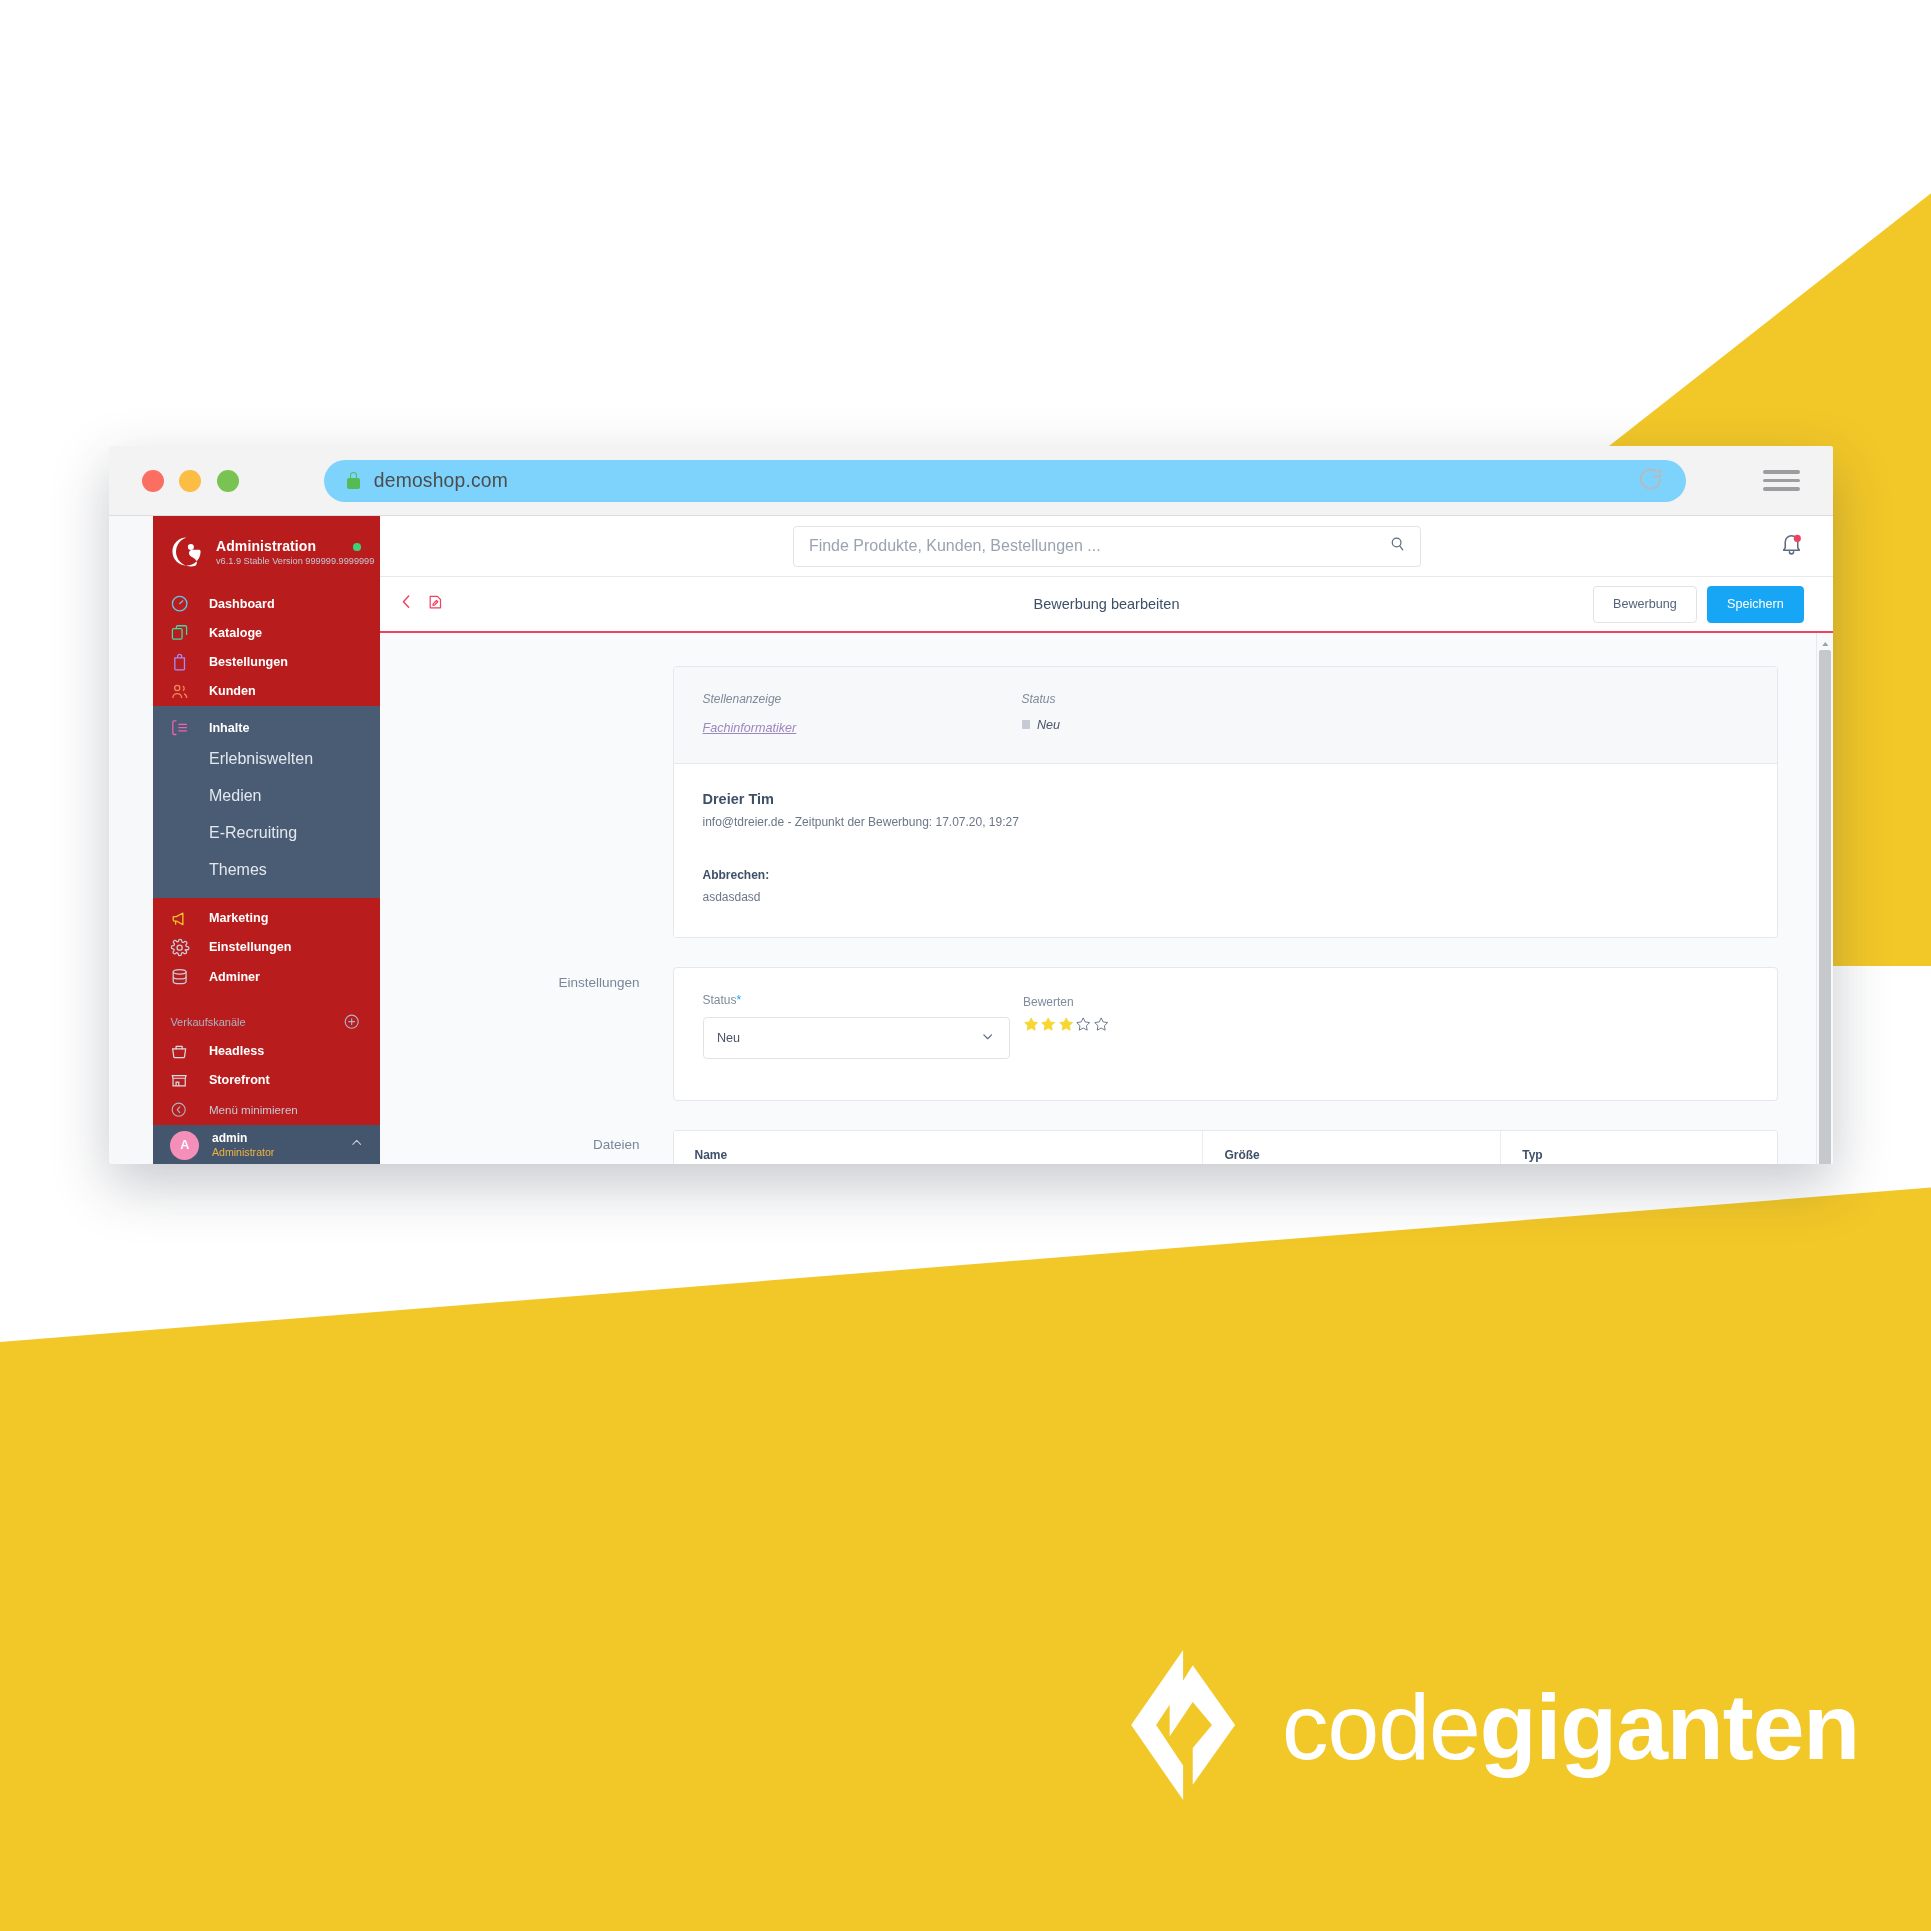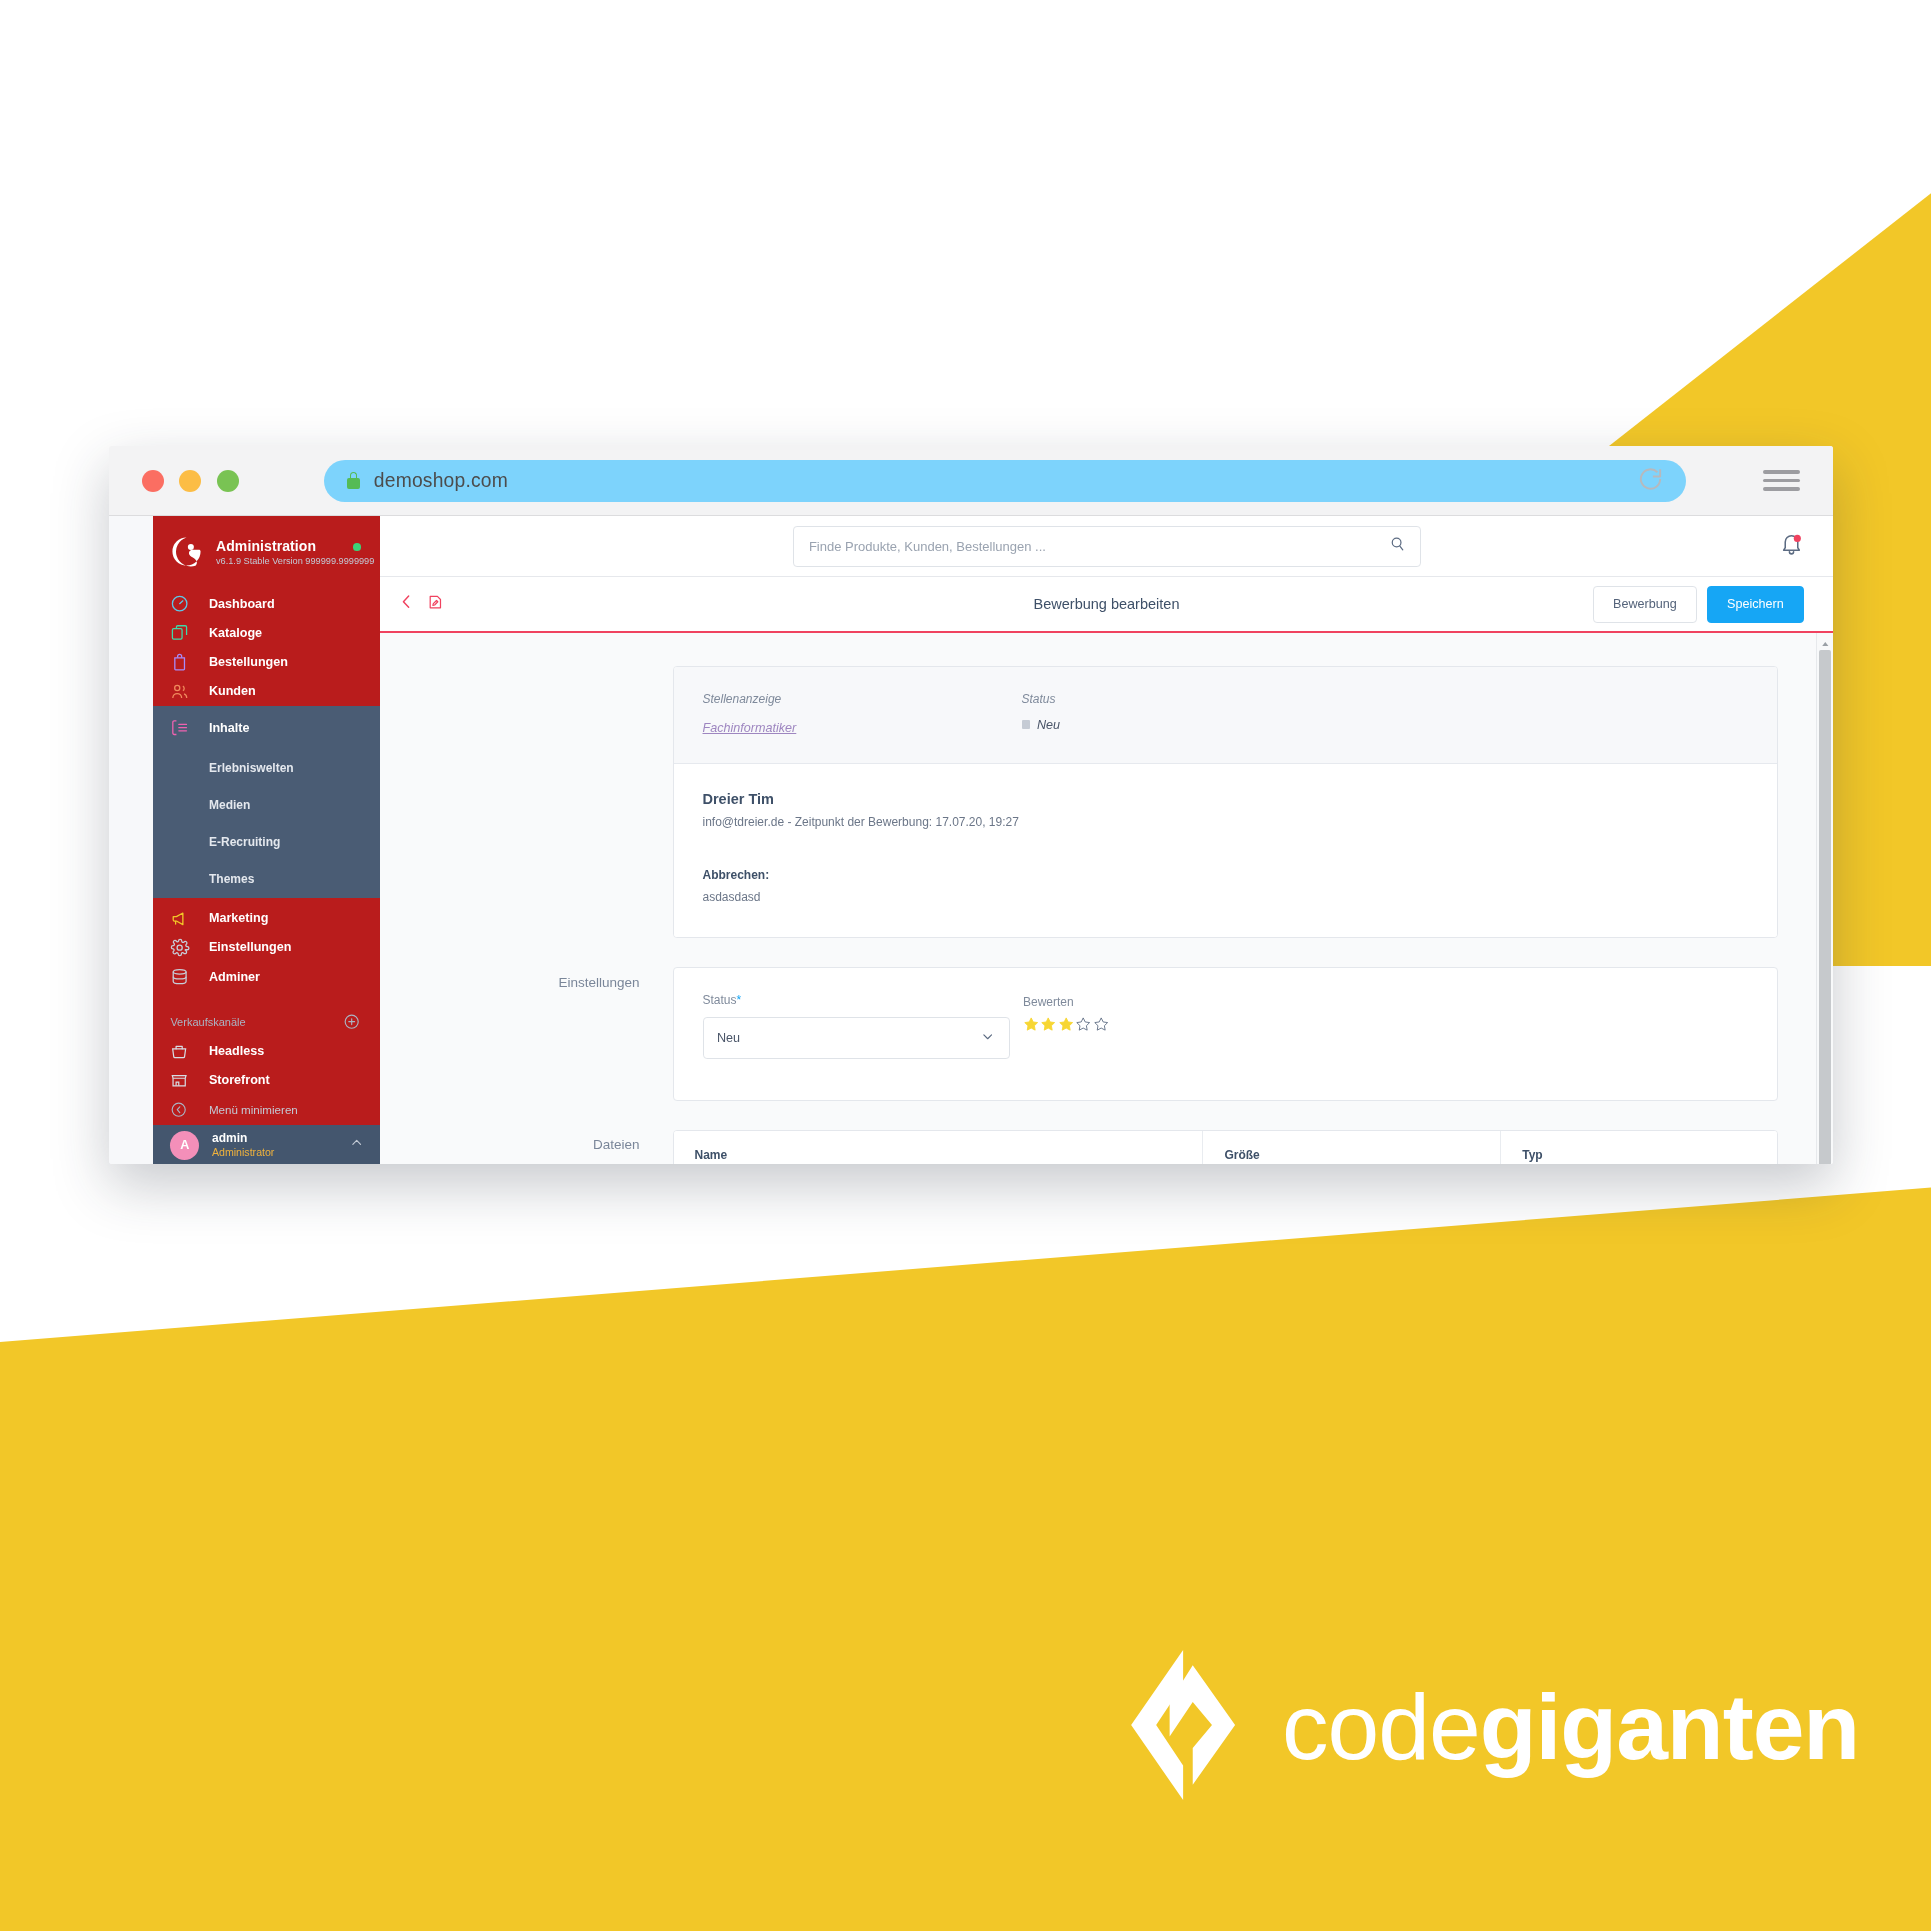--- a/index.html
+++ b/index.html
@@ -69,22 +69,22 @@
   #brand-status-dot{position:absolute;right:19.3px;top:27px;width:7.7px;height:7.7px;border-radius:50%;background:#3cd278;}
 
   .nav-item{
     display:flex;align-items:center;height:44px;padding-left:17.4px;
     font-size:12.6px;font-weight:bold;color:#fff;cursor:pointer;box-sizing:border-box;
   }
   .nav-item .nav-ico{width:25px;flex:0 0 25px;margin-right:13.5px;display:flex;align-items:center;justify-content:flex-start;}
   .nav-item.active{background:#4a5c74;}
   #nav-group-inhalte{background:#4a5c74;}
   .nav-sub{
-    display:flex;align-items:center;height:37px;padding-left:56px;
-    font-size:12px;color:#e4e8ee;cursor:pointer;box-sizing:border-box;font-weight:bold;
+    display:flex;height:37px;padding-left:56px;
+    font-size:16px;color:#e4e8ee;cursor:pointer;box-sizing:border-box;
   }
   .section-label{
     display:flex;align-items:center;justify-content:space-between;
     padding:0 19.3px 0 17.4px;height:42px;margin-top:17.4px;
     font-size:11px;color:#aab4c3;
   }
   #sidebar-spacer{flex:1;}
   #minimize-row{
     display:flex;align-items:center;height:46px;padding-left:17.4px;
     font-size:11.6px;color:#c3cad5;cursor:pointer;
@@ -107,21 +107,21 @@
   #main-col{flex:1;display:flex;flex-direction:column;min-width:0;background:#fff;}
   #top-search-bar{
     height:60px;background:#fff;border-bottom:1px solid #e6e8ec;
     display:flex;align-items:center;position:relative;flex:0 0 60px;
   }
   #search-box{
     width:628px;margin:0 auto;height:41px;border:1px solid #dfe3e8;border-radius:3.9px;
     background:#fff;display:flex;align-items:center;padding:0 15.4px;box-sizing:border-box;
     position:relative;
   }
-  #search-placeholder{font-size:13px;color:#9aa3b0;}
+  #search-placeholder{font-size:16px;color:#9aa3b0;}
   #search-icon-wrap{position:absolute;right:13.5px;top:50%;transform:translateY(-50%);}
   #notif-bell{position:absolute;right:29px;top:50%;transform:translateY(-50%);cursor:pointer;}
 
   #content-header{
     height:56px;flex:0 0 56px;background:#fff;display:flex;align-items:center;
     padding:0 29px 0 17.4px;box-sizing:border-box;position:relative;
     border-bottom:2.9px solid #f0425f;
   }
   #header-left-icons{display:flex;align-items:center;gap:9.7px;}
   #page-title{

